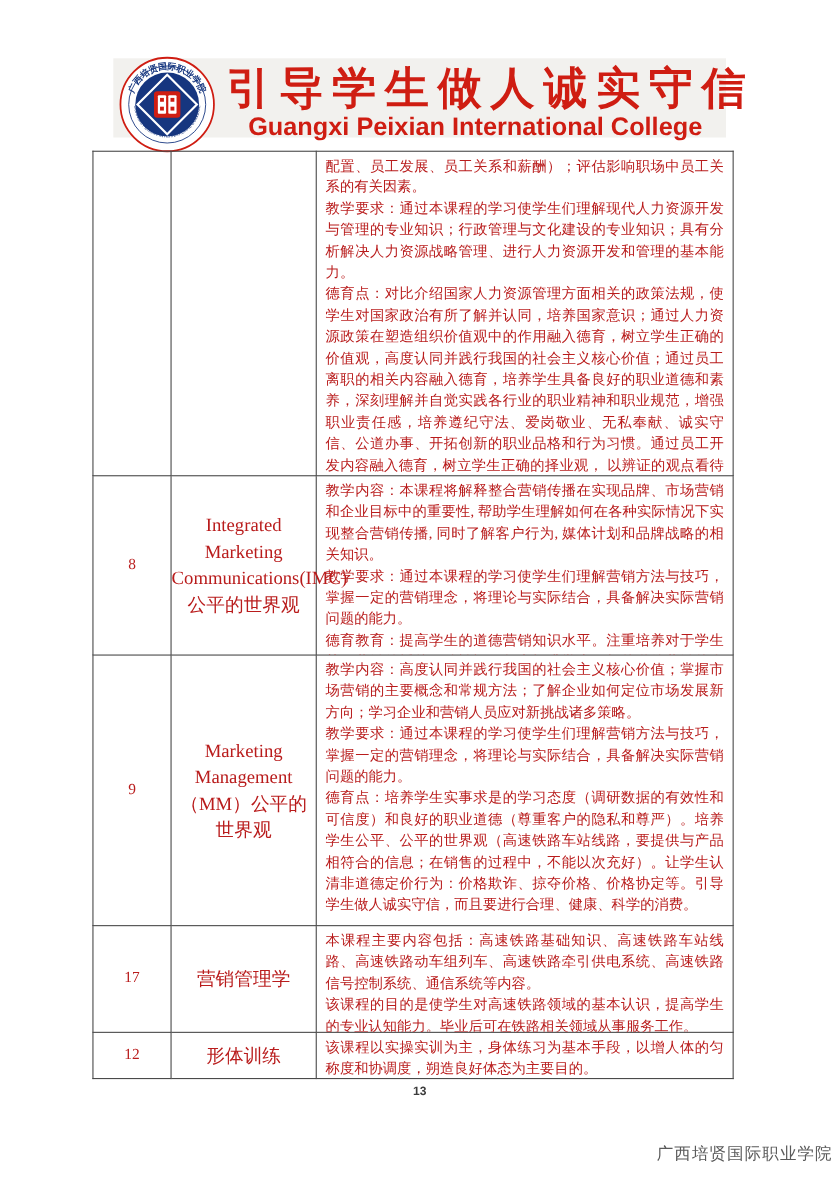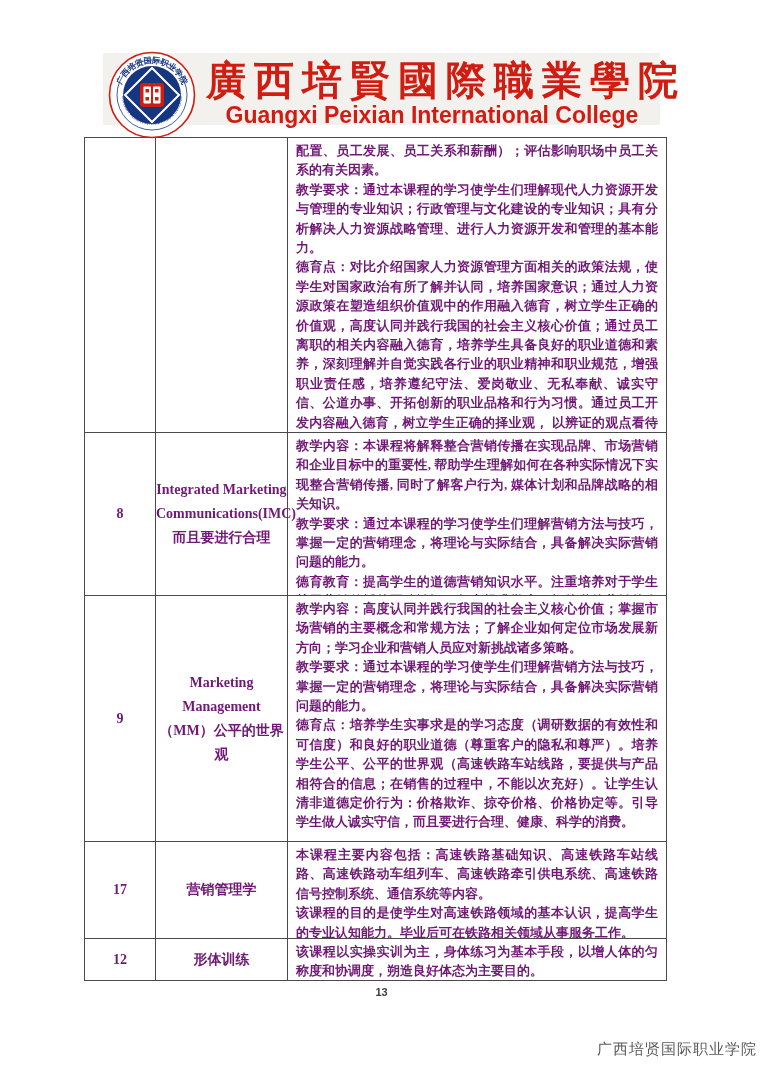--- a/index.html
+++ b/index.html
@@ -55,31 +55,30 @@
     position: absolute;
     left: 84px; top: 137px;
     width: 582px;
     border-collapse: collapse;
     table-layout: fixed;
   }
   .course-table td {
     border: 1px solid #4a4a4a;
     vertical-align: middle;
     font-size: 13px;
-    color: #701a75;
-    font-weight: bold;
+    color: #b91c1c;
   }
   .course-table td.num-cell {
     text-align: center;
     font-size: 14px;
     font-family: "Liberation Serif", "DejaVu Serif", serif;
   }
   .course-table td.name-cell {
     text-align: center;
-    font-size: 14px;
+    font-size: 17px;
     line-height: 24px;
     font-family: "Liberation Serif", "DejaVu Serif", serif;
     margin-left: 32px;
   }
   .course-table td.desc-cell { vertical-align: top; }
   .cellbody {
     overflow: hidden;
     padding: 3px 8px 2px 8px;
     font-size: 13px;
     line-height: 19.4px;
@@ -129,21 +128,21 @@
     <rect x="32" y="32" width="24" height="24" rx="3" fill="#cf1d12"></rect>
     <rect x="35.5" y="35.5" width="7.5" height="17" rx="1" fill="#ffffff"></rect>
     <rect x="45" y="35.5" width="7.5" height="17" rx="1" fill="#ffffff"></rect>
     <rect x="37.5" y="38" width="3.5" height="3.5" fill="#cf1d12"></rect>
     <rect x="47" y="38" width="3.5" height="3.5" fill="#cf1d12"></rect>
     <rect x="37.5" y="46" width="3.5" height="3.5" fill="#cf1d12"></rect>
     <rect x="47" y="46" width="3.5" height="3.5" fill="#cf1d12"></rect>
   </svg>
 </div>
 
-<div class="title-cn">廣西培賢國際職業學院</div>
+<div class="title-cn">引导学生做人诚实守信</div>
 <div class="title-en">Guangxi Peixian International College</div>
 
 <table class="course-table">
   <colgroup>
     <col style="width:71px">
     <col style="width:132px">
     <col style="width:379px">
   </colgroup>
   <tbody>
 
@@ -157,21 +156,21 @@
           <p>德育点：对比介绍国家人力资源管理方面相关的政策法规，使学生对国家政治有所了解并认同，培养国家意识；通过人力资源政策在塑造组织价值观中的作用融入德育，树立学生正确的价值观，高度认同并践行我国的社会主义核心价值；通过员工离职的相关内容融入德育，培养学生具备良好的职业道德和素养，深刻理解并自觉实践各行业的职业精神和职业规范，增强职业责任感，培养遵纪守法、爱岗敬业、无私奉献、诚实守信、公道办事、开拓创新的职业品格和行为习惯。通过员工开发内容融入德育，树立学生正确的择业观， 以辨证的观点看待事物，客观的认知世界。</p>
         </div>
       </td>
     </tr>
 
     <tr>
       <td class="num-cell">8</td>
       <td class="name-cell">
         <div>Integrated Marketing</div>
         <div>Communications(IMC)</div>
-        <div>而且要进行合理</div>
+        <div>公平的世界观</div>
       </td>
       <td class="desc-cell">
         <div class="cellbody" style="height:162px">
           <p>教学内容：本课程将解释整合营销传播在实现品牌、市场营销和企业目标中的重要性, 帮助学生理解如何在各种实际情况下实现整合营销传播, 同时了解客户行为, 媒体计划和品牌战略的相关知识。</p>
           <p>教学要求：通过本课程的学习使学生们理解营销方法与技巧，掌握一定的营销理念，将理论与实际结合，具备解决实际营销问题的能力。</p>
           <p>德育教育：提高学生的道德营销知识水平。注重培养对于学生关于营销传播的正确认识，努力提升学生积极的道德营销的人生观，让学生更好的成长。</p>
         </div>
       </td>
     </tr>
 

